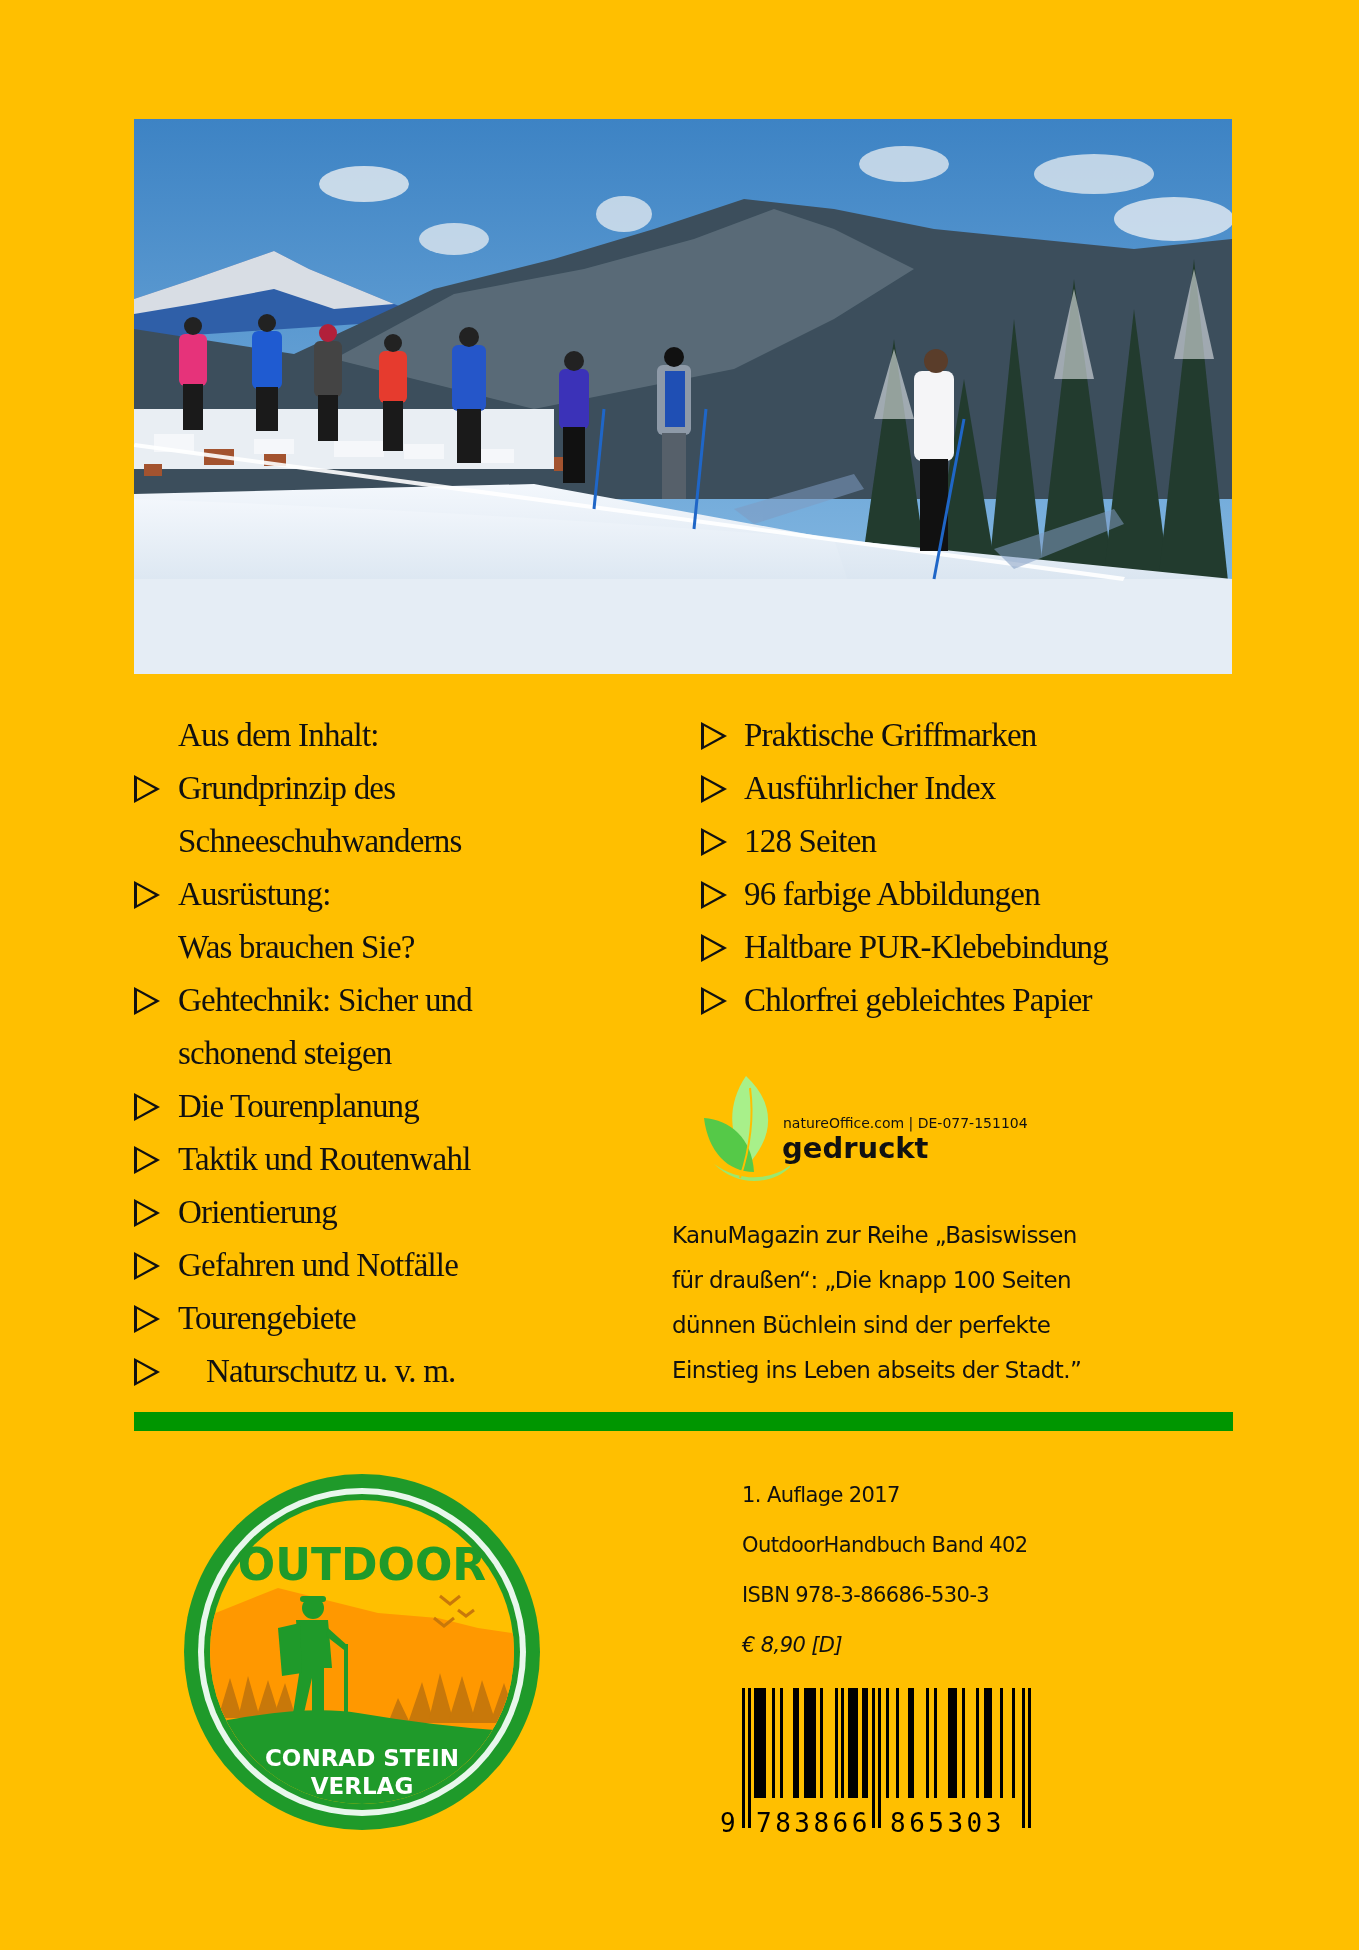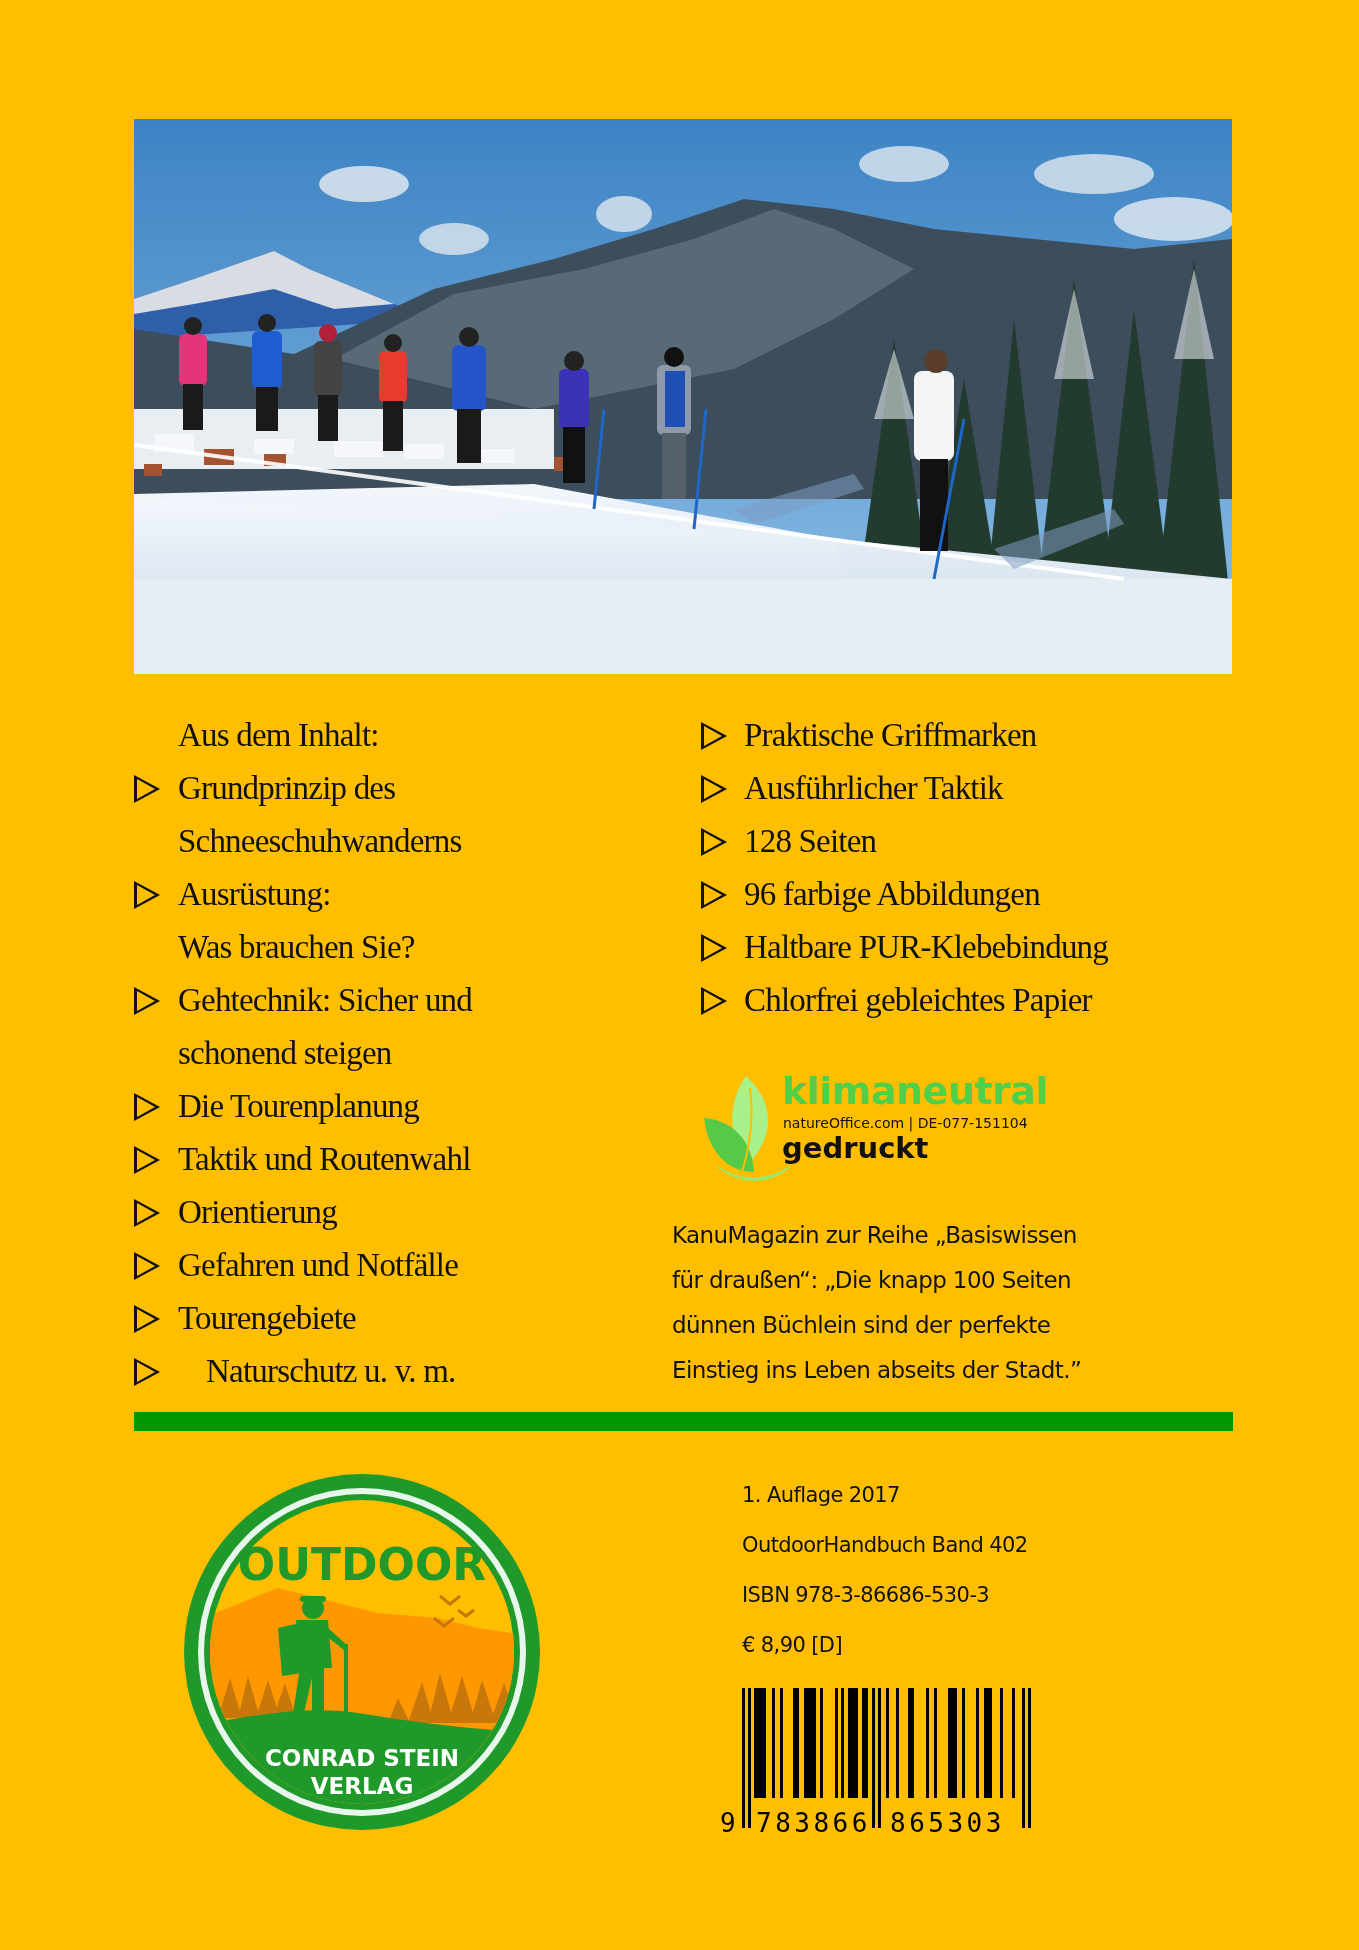--- a/index.html
+++ b/index.html
@@ -173,21 +173,21 @@
 
   <span class="tri" style="left:134px;top:1358px;"></span>
   <span class="line" style="left:178px;top:1351px;margin-left:28px;">Naturschutz u. v. m.</span>
 </div>
 
 <div id="features">
   <span class="tri" style="left:701px;top:722px;"></span>
   <span class="line" style="left:744px;top:715px;">Praktische Griffmarken</span>
 
   <span class="tri" style="left:701px;top:775px;"></span>
-  <span class="line" style="left:744px;top:768px;">Ausführlicher Taktik</span>
+  <span class="line" style="left:744px;top:768px;">Ausführlicher Index</span>
 
   <span class="tri" style="left:701px;top:828px;"></span>
   <span class="line" style="left:744px;top:821px;">128 Seiten</span>
 
   <span class="tri" style="left:701px;top:881px;"></span>
   <span class="line" style="left:744px;top:874px;">96 farbige Abbildungen</span>
 
   <span class="tri" style="left:701px;top:934px;"></span>
   <span class="line" style="left:744px;top:927px;">Haltbare PUR-Klebebindung</span>
 
@@ -195,21 +195,20 @@
   <span class="line" style="left:744px;top:980px;">Chlorfrei gebleichtes Papier</span>
 </div>
 
 <div id="klima" class="abs">
   <svg class="abs" style="left:0;top:0;" width="90" height="125" viewBox="0 0 90 125">
     <path d="M46 8 C70 30 78 60 52 92 C30 78 24 40 46 8 Z" fill="#a8f08a"></path>
     <path d="M4 50 C30 52 52 70 54 104 C28 104 8 84 4 50 Z" fill="#55c948"></path>
     <path d="M14 96 C40 122 80 116 96 92 C80 110 44 118 14 96 Z" fill="#9be86f"></path>
     <path d="M50 20 C54 50 50 80 40 110" stroke="#ffbf00" stroke-width="2" fill="none"></path>
   </svg>
-  <span class="klima-title">klimaneutral</span>
   <span class="klima-sub">natureOffice.com | DE-077-151104</span>
   <span class="klima-print">gedruckt</span>
 </div>
 
 <div id="quote">
   <span class="quote-line" style="top:1218px;">KanuMagazin zur Reihe „Basiswissen</span>
   <span class="quote-line" style="top:1263px;">für draußen“: „Die knapp 100 Seiten</span>
   <span class="quote-line" style="top:1308px;">dünnen Büchlein sind der perfekte</span>
   <span class="quote-line" style="top:1353px;">Einstieg ins Leben abseits der Stadt.”</span>
 </div>
@@ -262,21 +261,21 @@
     <text x="184" y="112" text-anchor="middle" font-family="DejaVu Sans, sans-serif" font-weight="bold" font-size="44" fill="#1f9a2a">OUTDOOR</text>
     <text x="184" y="298" text-anchor="middle" font-family="DejaVu Sans, sans-serif" font-weight="bold" font-size="23" fill="#ffffff">CONRAD STEIN</text>
     <text x="184" y="326" text-anchor="middle" font-family="DejaVu Sans, sans-serif" font-weight="bold" font-size="23" fill="#ffffff">VERLAG</text>
   </svg>
 </div>
 
 <div id="edition">
   <span class="edition" style="top:1475px;">1. Auflage 2017</span>
   <span class="edition" style="top:1525px;">OutdoorHandbuch Band 402</span>
   <span class="edition" style="top:1575px;">ISBN 978-3-86686-530-3</span>
-  <span class="edition" style="top:1625px;">€ 8,90 [D]</span>
+  <span class="edition" style="top:1625px;font-style:italic;">€ 8,90 [D]</span>
 </div>
 
 <div id="barcode" class="abs">
   <svg width="400" height="150" viewBox="0 0 400 150">
     <g fill="#000">
       <rect x="22" y="0" width="3" height="140"></rect>
         <rect x="28" y="0" width="3" height="140"></rect>
       <rect x="34" y="0" width="12" height="110"></rect>
         <rect x="52" y="0" width="3" height="110"></rect>
         <rect x="60" y="0" width="3" height="110"></rect>

